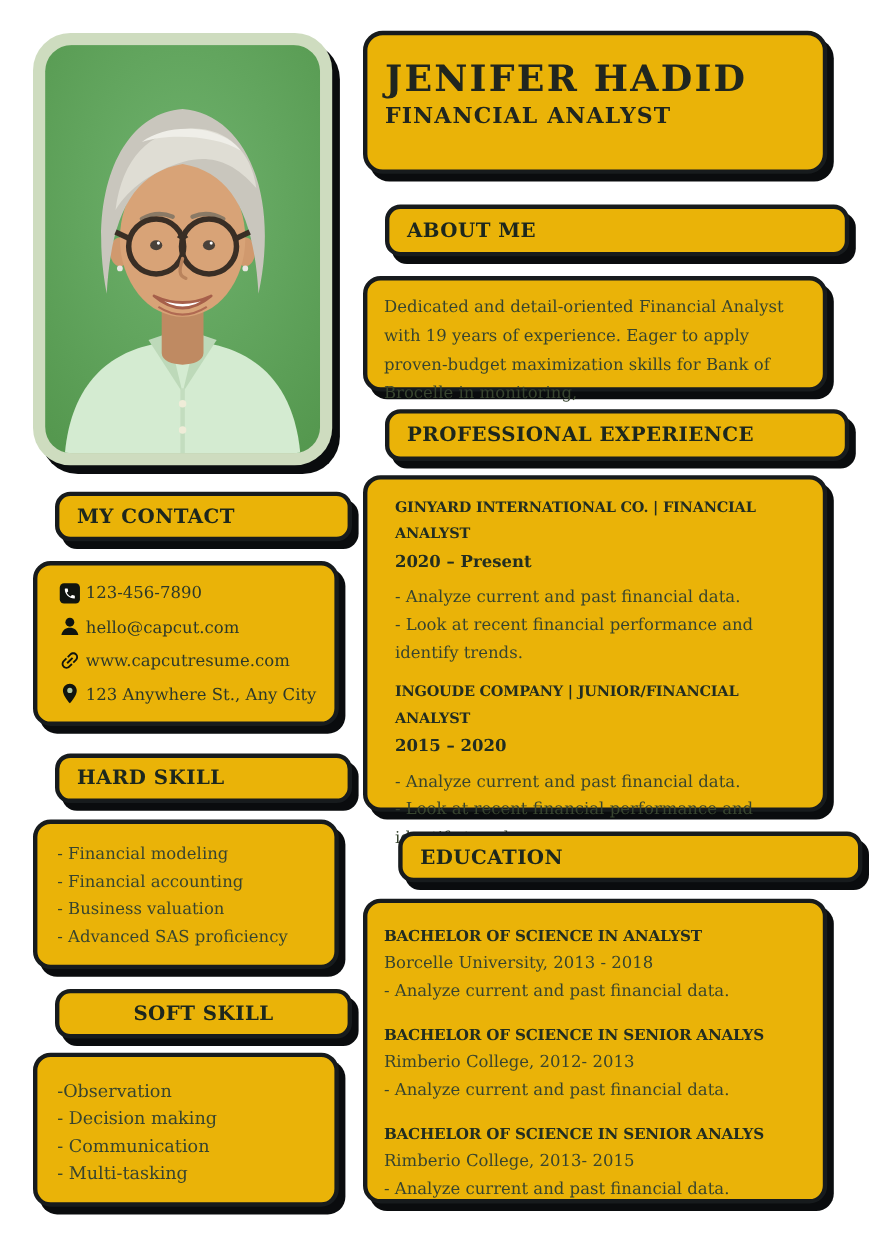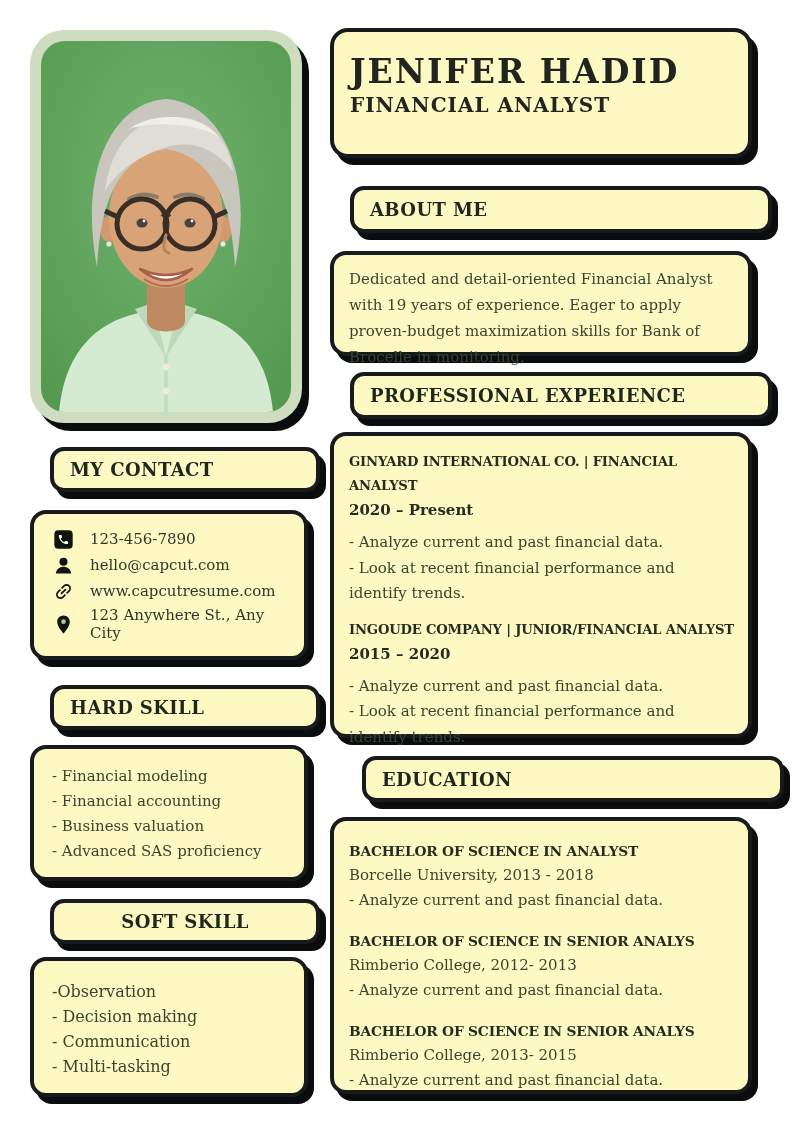--- a/index.html
+++ b/index.html
@@ -1,21 +1,21 @@
 <!DOCTYPE html>
 <html><head>
 <meta charset="utf-8">
 <style>
   html,body{margin:0;padding:0;background:#e9e9e9;}
   .page{
     position:relative;width:793px;height:1122px;background:#ffffff;
     font-family:"DejaVu Serif","Liberation Serif",serif;overflow:hidden;
   }
   .box{
-    position:absolute;background:#fef9c3;border:4px solid #171b1d;
+    position:absolute;background:#eab308;border:4px solid #171b1d;
     box-shadow:6px 7px 0 #0a0c0e;box-sizing:border-box;
   }
   .bar{
     border-radius:14px;display:flex;align-items:center;
     font-weight:bold;font-size:18px;letter-spacing:0.4px;color:#1d271d;
     padding:0 16px;
     margin-left:20px;
   }
   .panel{border-radius:16px;color:#37442f;}
   
@@ -25,32 +25,32 @@
   
   .photo-frame{
     position:absolute;left:30px;top:30px;width:272px;height:393px;
     background:#cedcbf;border-radius:34px;box-shadow:7px 8px 0 #0a0c0e;
     padding:11px;box-sizing:border-box;
   }
   .photo-frame svg{width:100%;height:100%;border-radius:24px;display:block;}
   
   .contact-bar{left:30px;top:447px;width:270px;height:45px;}
   .contact-panel{left:30px;top:510px;width:278px;height:150px;padding:14px 10px 14px 18px;display:flex;flex-direction:column;justify-content:space-between;}
-  .c-row{display:flex;align-items:center;gap:16px;font-size:15px;color:#2c382a;}
+  .c-row{display:flex;align-items:center;gap:4px;font-size:15px;color:#2c382a;}
   .c-icon{width:22px;height:22px;flex:0 0 22px;display:flex;align-items:center;justify-content:center;}
   .c-icon svg{width:21px;height:21px;display:block;}
   .hard-bar{left:30px;top:685px;width:270px;height:45px;}
   .hard-panel{left:30px;top:745px;width:278px;height:136px;padding:15px 10px 0 18px;font-size:15px;line-height:25px;}
   .soft-bar{left:30px;top:899px;width:270px;height:45px;justify-content:center;}
   .soft-panel{left:30px;top:957px;width:278px;height:140px;padding:18px 10px 0 18px;font-size:16px;line-height:25px;}
   
   .about-bar{left:330px;top:186px;width:422px;height:47px;}
   .about-panel{left:330px;top:251px;width:422px;height:105px;padding:11px 12px 0 15px;font-size:15px;line-height:26px;}
   .exp-bar{left:330px;top:372px;width:422px;height:47px;}
-  .exp-panel{left:330px;top:432px;width:422px;height:306px;padding:14px 6px 0 15px;}
+  .exp-panel{left:330px;top:432px;width:422px;height:306px;padding:14px 6px 0 25px;}
   .edu-bar{left:342px;top:756px;width:422px;height:46px;}
   .edu-panel{left:330px;top:817px;width:422px;height:277px;padding:18px 6px 0 15px;}
   .job{margin-bottom:11px;}
   .job-title{font-weight:bold;font-size:13.2px;letter-spacing:-0.2px;color:#222d21;line-height:24px;}
   .job-dates{font-weight:bold;font-size:15px;color:#222d21;line-height:24px;margin-bottom:8px;}
   .job-line{font-size:15px;line-height:25.5px;color:#37442f;}
   .edu-entry{margin-bottom:16px;}
   .edu-degree{font-weight:bold;font-size:13.8px;letter-spacing:-0.2px;color:#222d21;line-height:24px;}
   .edu-school{font-size:15px;line-height:25px;color:#37442f;}
   .edu-line{font-size:15px;line-height:25px;color:#37442f;}

